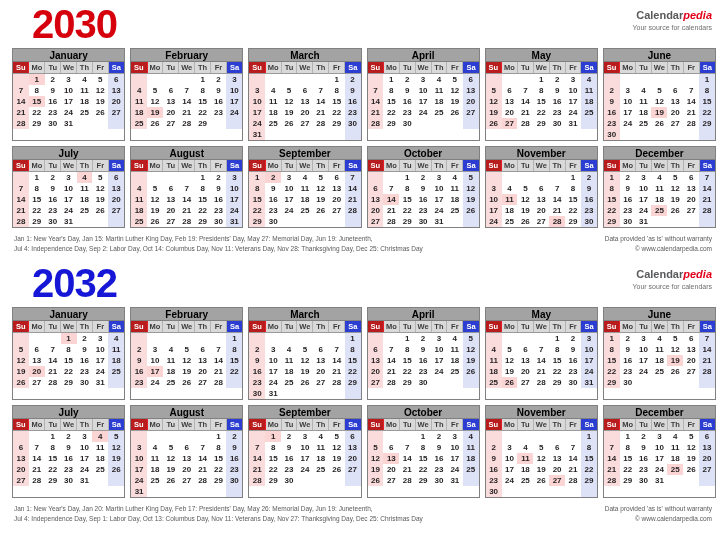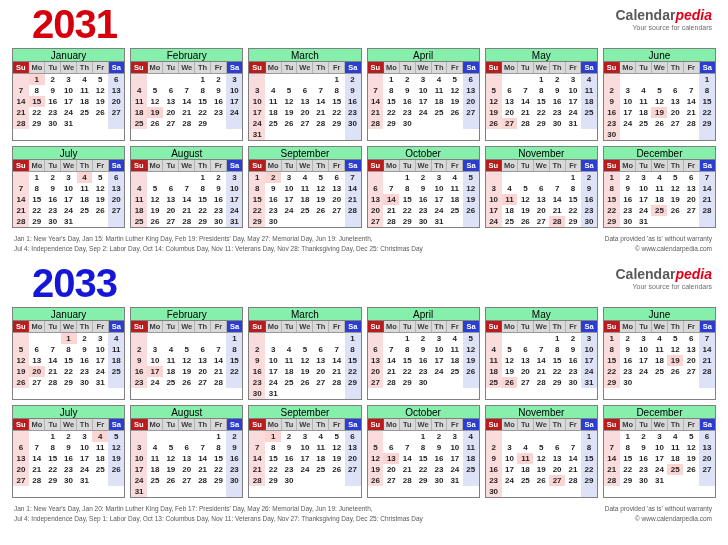--- a/index.html
+++ b/index.html
@@ -36,21 +36,21 @@
   .year-2024 .year-title { color: #d6000c; }
   .year-2025 .year-title { color: #1616d6; }
 
   .brand {
     position: absolute;
     right: 6px;
     top: 9px;
     text-align: right;
   }
   .brand-name {
-    font-size: 14px;
+    font-size: 11px;
     color: #58595b;
     font-weight: bold;
     line-height: 13px;
     letter-spacing: 0px;
     white-space: nowrap;
   }
   .brand-name .ped {
     color: #e2001a;
     font-style: italic;
     font-weight: bold;
@@ -72,23 +72,23 @@
   }
   .month {
     flex: 1 1 0;
     border: 1px solid #808080;
     background: #ffffff;
     overflow: hidden;
   }
   .month-name {
     text-align: center;
     font-size: 10px;
-    font-weight: normal;
+    font-weight: bold;
     color: #000000;
-    background: #86efac;
+    background: #a3a3a3;
     border-bottom: 1px solid #808080;
     line-height: 13px;
     height: 13px;
   }
   table.cal {
     border-collapse: collapse;
     width: 100%;
     table-layout: fixed;
   }
   table.cal th, table.cal td {
@@ -146,21 +146,21 @@
 
   .spacer-2024 { height: 6px; }
 </style>
 </head>
 <body>
 
 <div class="page">
 
   <div class="year-block year-2024">
     <div class="year-head">
-      <div class="year-title">2031</div>
+      <div class="year-title">2030</div>
       <div class="brand">
         <div class="brand-name"><span>Calendar</span><span class="ped">pedia</span></div>
         <div class="brand-tag">Your source for calendars</div>
       </div>
     </div>
     <div class="months-row">
         <div class="month">
           <div class="month-name">January</div>
           <table class="cal">
             <thead>
@@ -946,21 +946,21 @@
         <div>Data provided 'as is' without warranty</div>
         <div>© www.calendarpedia.com</div>
       </div>
     </div>
   </div>
 
   <div class="spacer-2024"></div>
 
   <div class="year-block year-2025">
     <div class="year-head">
-      <div class="year-title">2033</div>
+      <div class="year-title">2032</div>
       <div class="brand">
         <div class="brand-name"><span>Calendar</span><span class="ped">pedia</span></div>
         <div class="brand-tag">Your source for calendars</div>
       </div>
     </div>
     <div class="months-row">
         <div class="month">
           <div class="month-name">January</div>
           <table class="cal">
             <thead>

